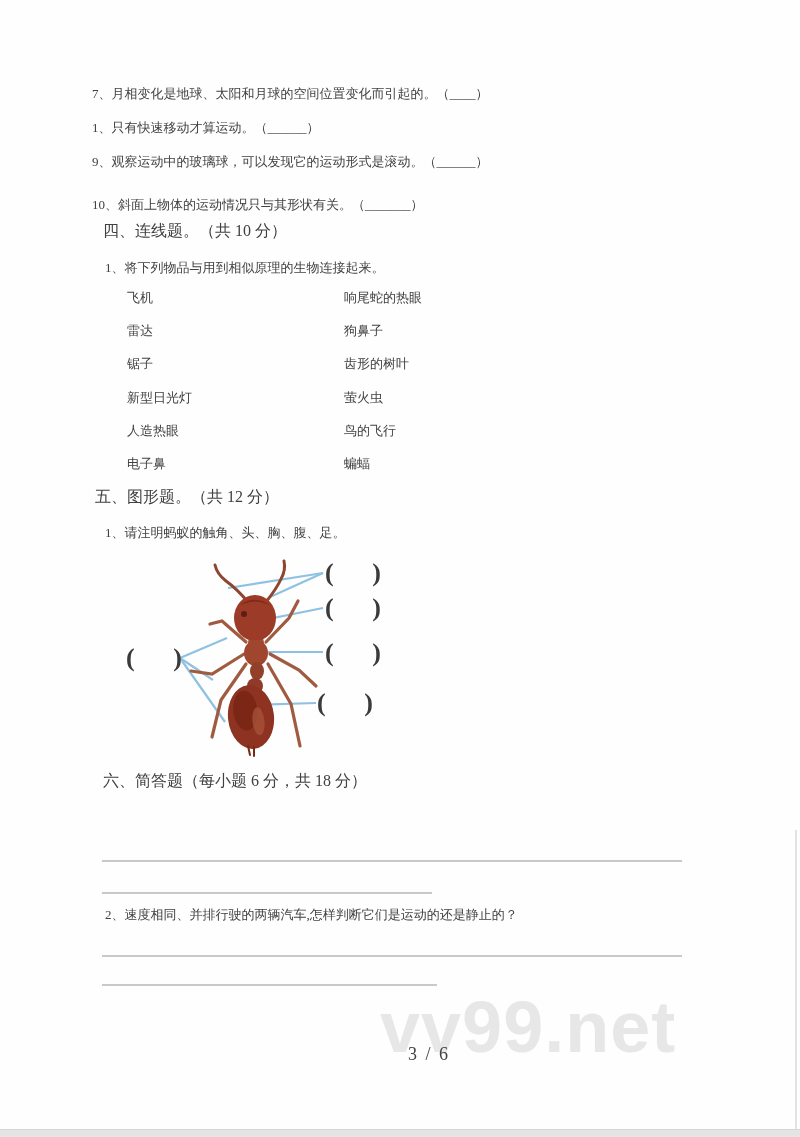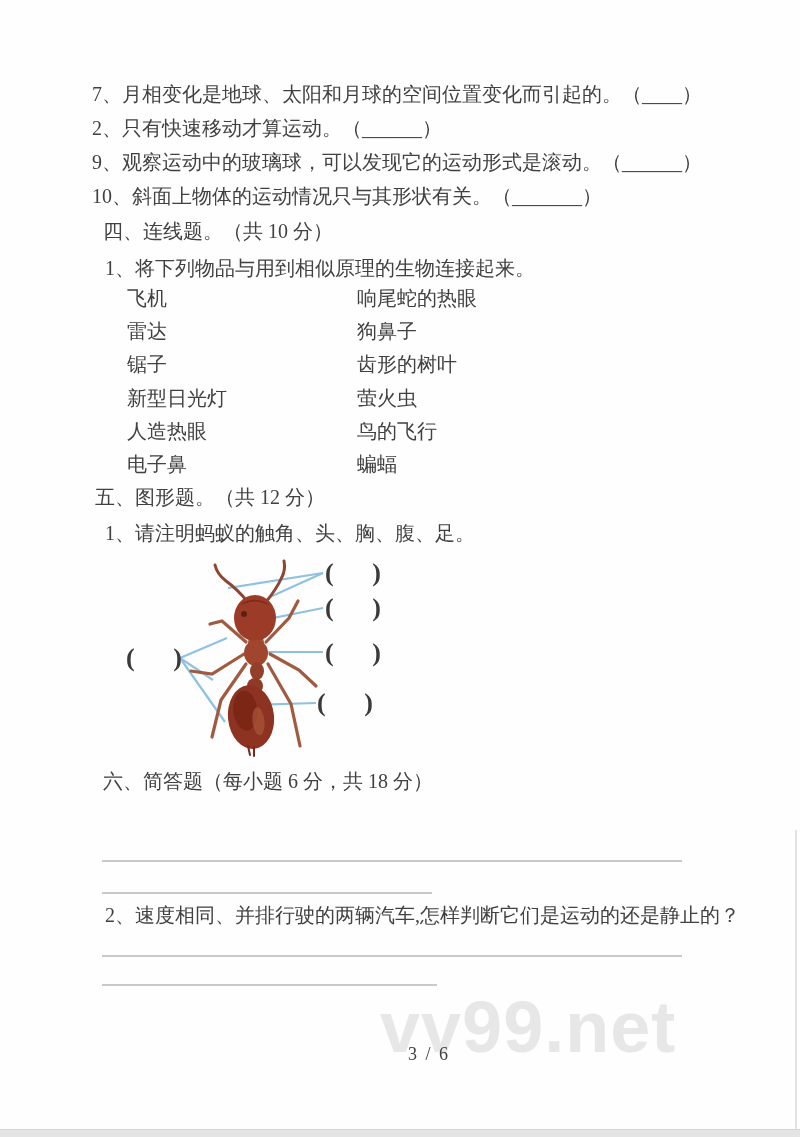--- a/index.html
+++ b/index.html
@@ -2,24 +2,24 @@
 <html><head>
 <meta charset="utf-8">
 <style>
   html,body{margin:0;padding:0;background:#ffffff;}
   .page{
     position:relative;width:800px;height:1137px;overflow:hidden;
     background:#fefefe;
     font-family:"Liberation Serif","DejaVu Serif",serif;
     color:#414141;
   }
-  .txt{position:absolute;font-size:20px;line-height:22px;white-space:nowrap;z-index:2;}
-  .sec-title{font-size:20px;}
+  .txt{position:absolute;font-size:13px;line-height:22px;white-space:nowrap;z-index:2;}
+  .sec-title{font-size:16px;}
   .match-left{left:127px;}
-  .match-right{left:317px;padding-left:40px;}
+  .match-right{left:304px;padding-left:40px;}
   .answer-line{position:absolute;height:2px;background:#c9c9c9;z-index:2;}
   .bracket{
     position:absolute;font-size:26px;font-weight:bold;color:#3a3a3a;
     white-space:pre;z-index:3;letter-spacing:1px;
   }
   .watermark{
     position:absolute;left:356px;top:986px;z-index:1;
     font-family:"Liberation Sans","DejaVu Sans",sans-serif;
     font-weight:bold;font-size:72px;color:#e7e7e7;letter-spacing:1px;margin-left:24px;
   }
@@ -29,23 +29,23 @@
   svg{position:absolute;z-index:2;}
 </style>
 </head>
 <body>
 
 <div class="page">
 
   <div class="watermark">vv99.net</div>
 
   <div class="txt" style="left:92px;top:83px">7、月相变化是地球、太阳和月球的空间位置变化而引起的。（____）</div>
-  <div class="txt" style="left:92px;top:117px">2、只有快速移动才算运动。（______）</div>
+  <div class="txt" style="left:92px;top:117px">1、只有快速移动才算运动。（______）</div>
   <div class="txt" style="left:92px;top:151px">9、观察运动中的玻璃球，可以发现它的运动形式是滚动。（______）</div>
-  <div class="txt" style="left:92px;top:185px">10、斜面上物体的运动情况只与其形状有关。（_______）</div>
+  <div class="txt" style="left:92px;top:194px">10、斜面上物体的运动情况只与其形状有关。（_______）</div>
 
   <div class="txt sec-title" style="left:103px;top:220px">四、连线题。（共 10 分）</div>
   <div class="txt" style="left:105px;top:257px">1、将下列物品与用到相似原理的生物连接起来。</div>
 
   <div class="txt match-left" style="top:287px">飞机</div>
   <div class="txt match-right" style="top:287px">响尾蛇的热眼</div>
   <div class="txt match-left" style="top:320px">雷达</div>
   <div class="txt match-right" style="top:320px">狗鼻子</div>
   <div class="txt match-left" style="top:353px">锯子</div>
   <div class="txt match-right" style="top:353px">齿形的树叶</div>

